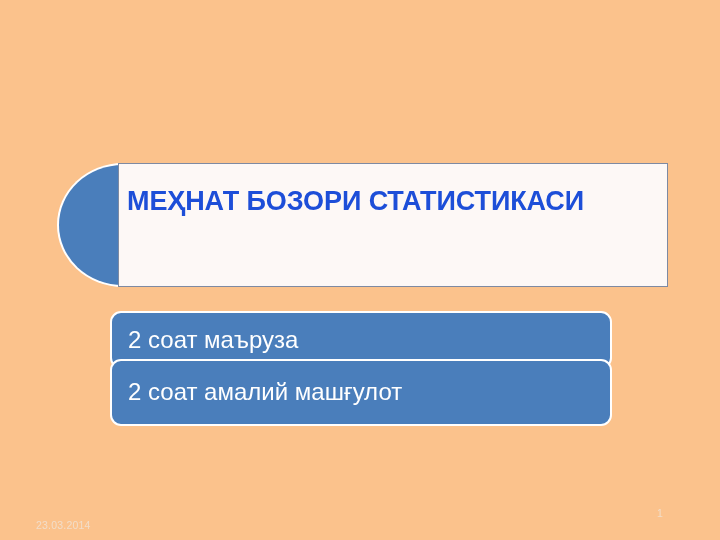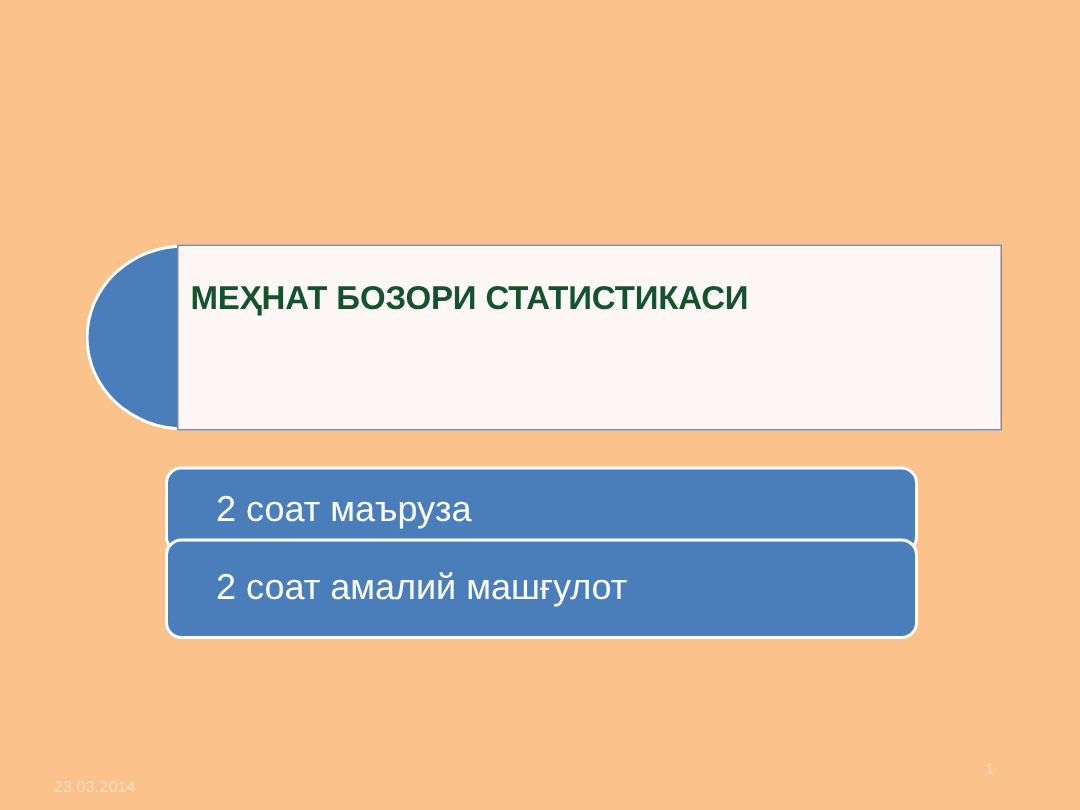--- a/index.html
+++ b/index.html
@@ -56,23 +56,23 @@
     background: #fdf8f6;
     border: 1.6px solid #7e8aa2;
     box-sizing: border-box;
   }
 
   #title-text {
     position: absolute;
     left: 127px;
     top: 186px;
     width: 534px;
-    font-size: 22px;
+    font-size: 27px;
     font-weight: bold;
-    color: #14532d;
+    color: #1d4ed8;
     letter-spacing: -0.1px;
     line-height: 1.18;
     white-space: nowrap;
   }
 
   
   .body-box {
     position: absolute;
     left: 110px;
     width: 502px;
@@ -81,21 +81,21 @@
     box-sizing: border-box;
     border-radius: 11px;
     display: flex;
     align-items: center;
   }
 
   #body-box-1 { top: 311px; height: 58px; }
   #body-box-2 { top: 359px; height: 67px; }
 
   .body-box-text {
-    padding-left: 32px;
+    padding-left: 16px;
     font-size: 24px;
     color: #ffffff;
     line-height: 1.2;
     white-space: nowrap;
   }
 
   
   #footer-date {
     position: absolute;
     left: 36px;

